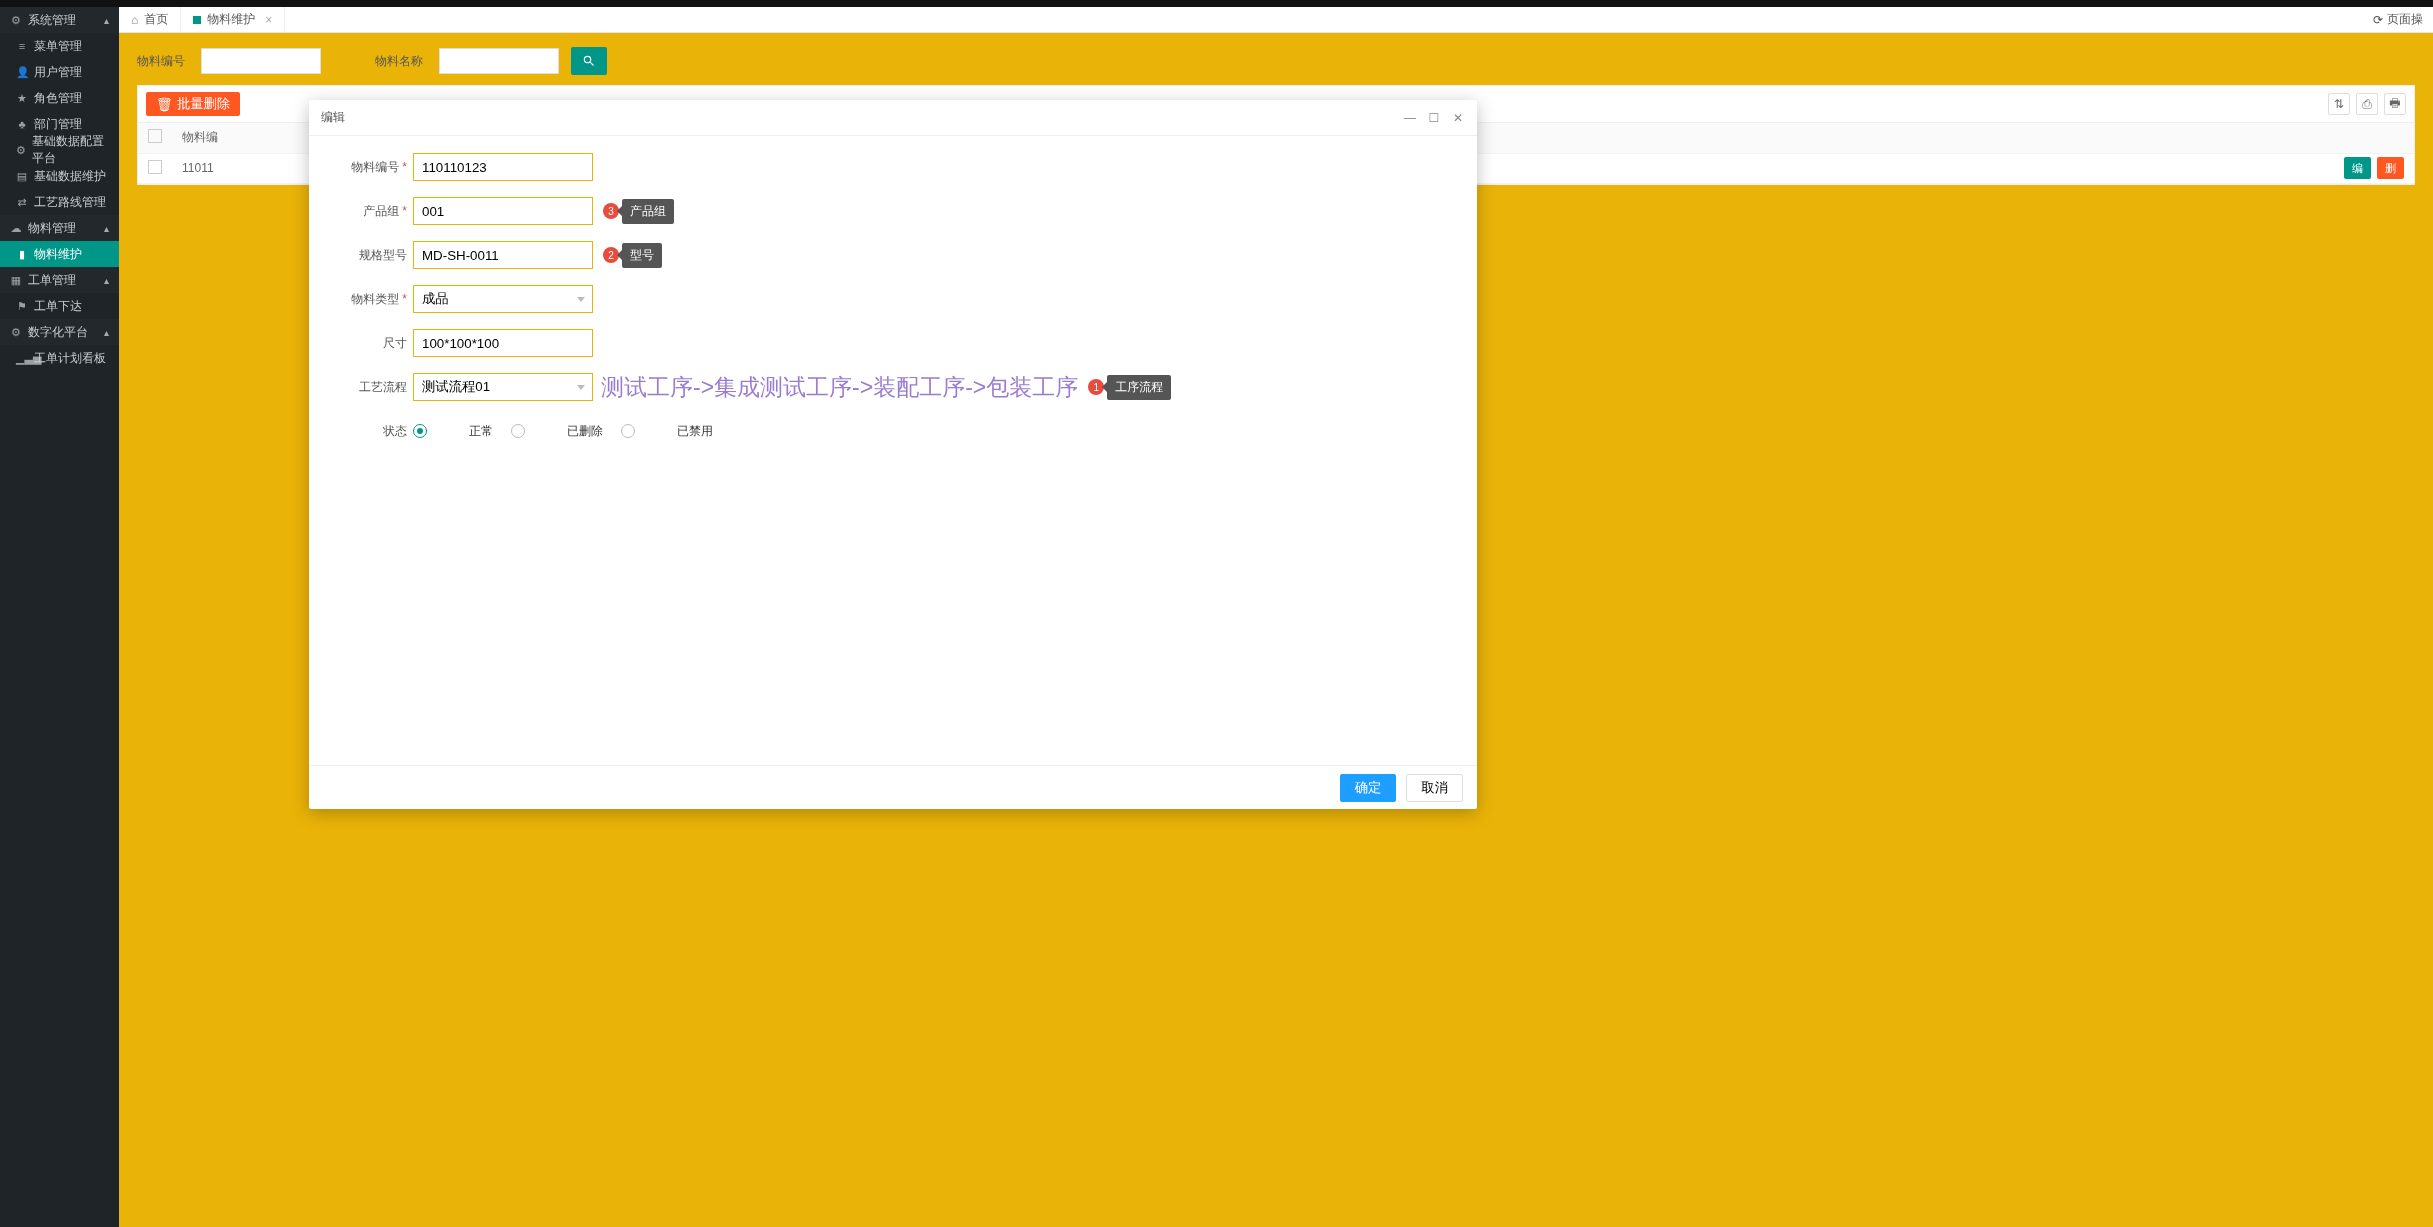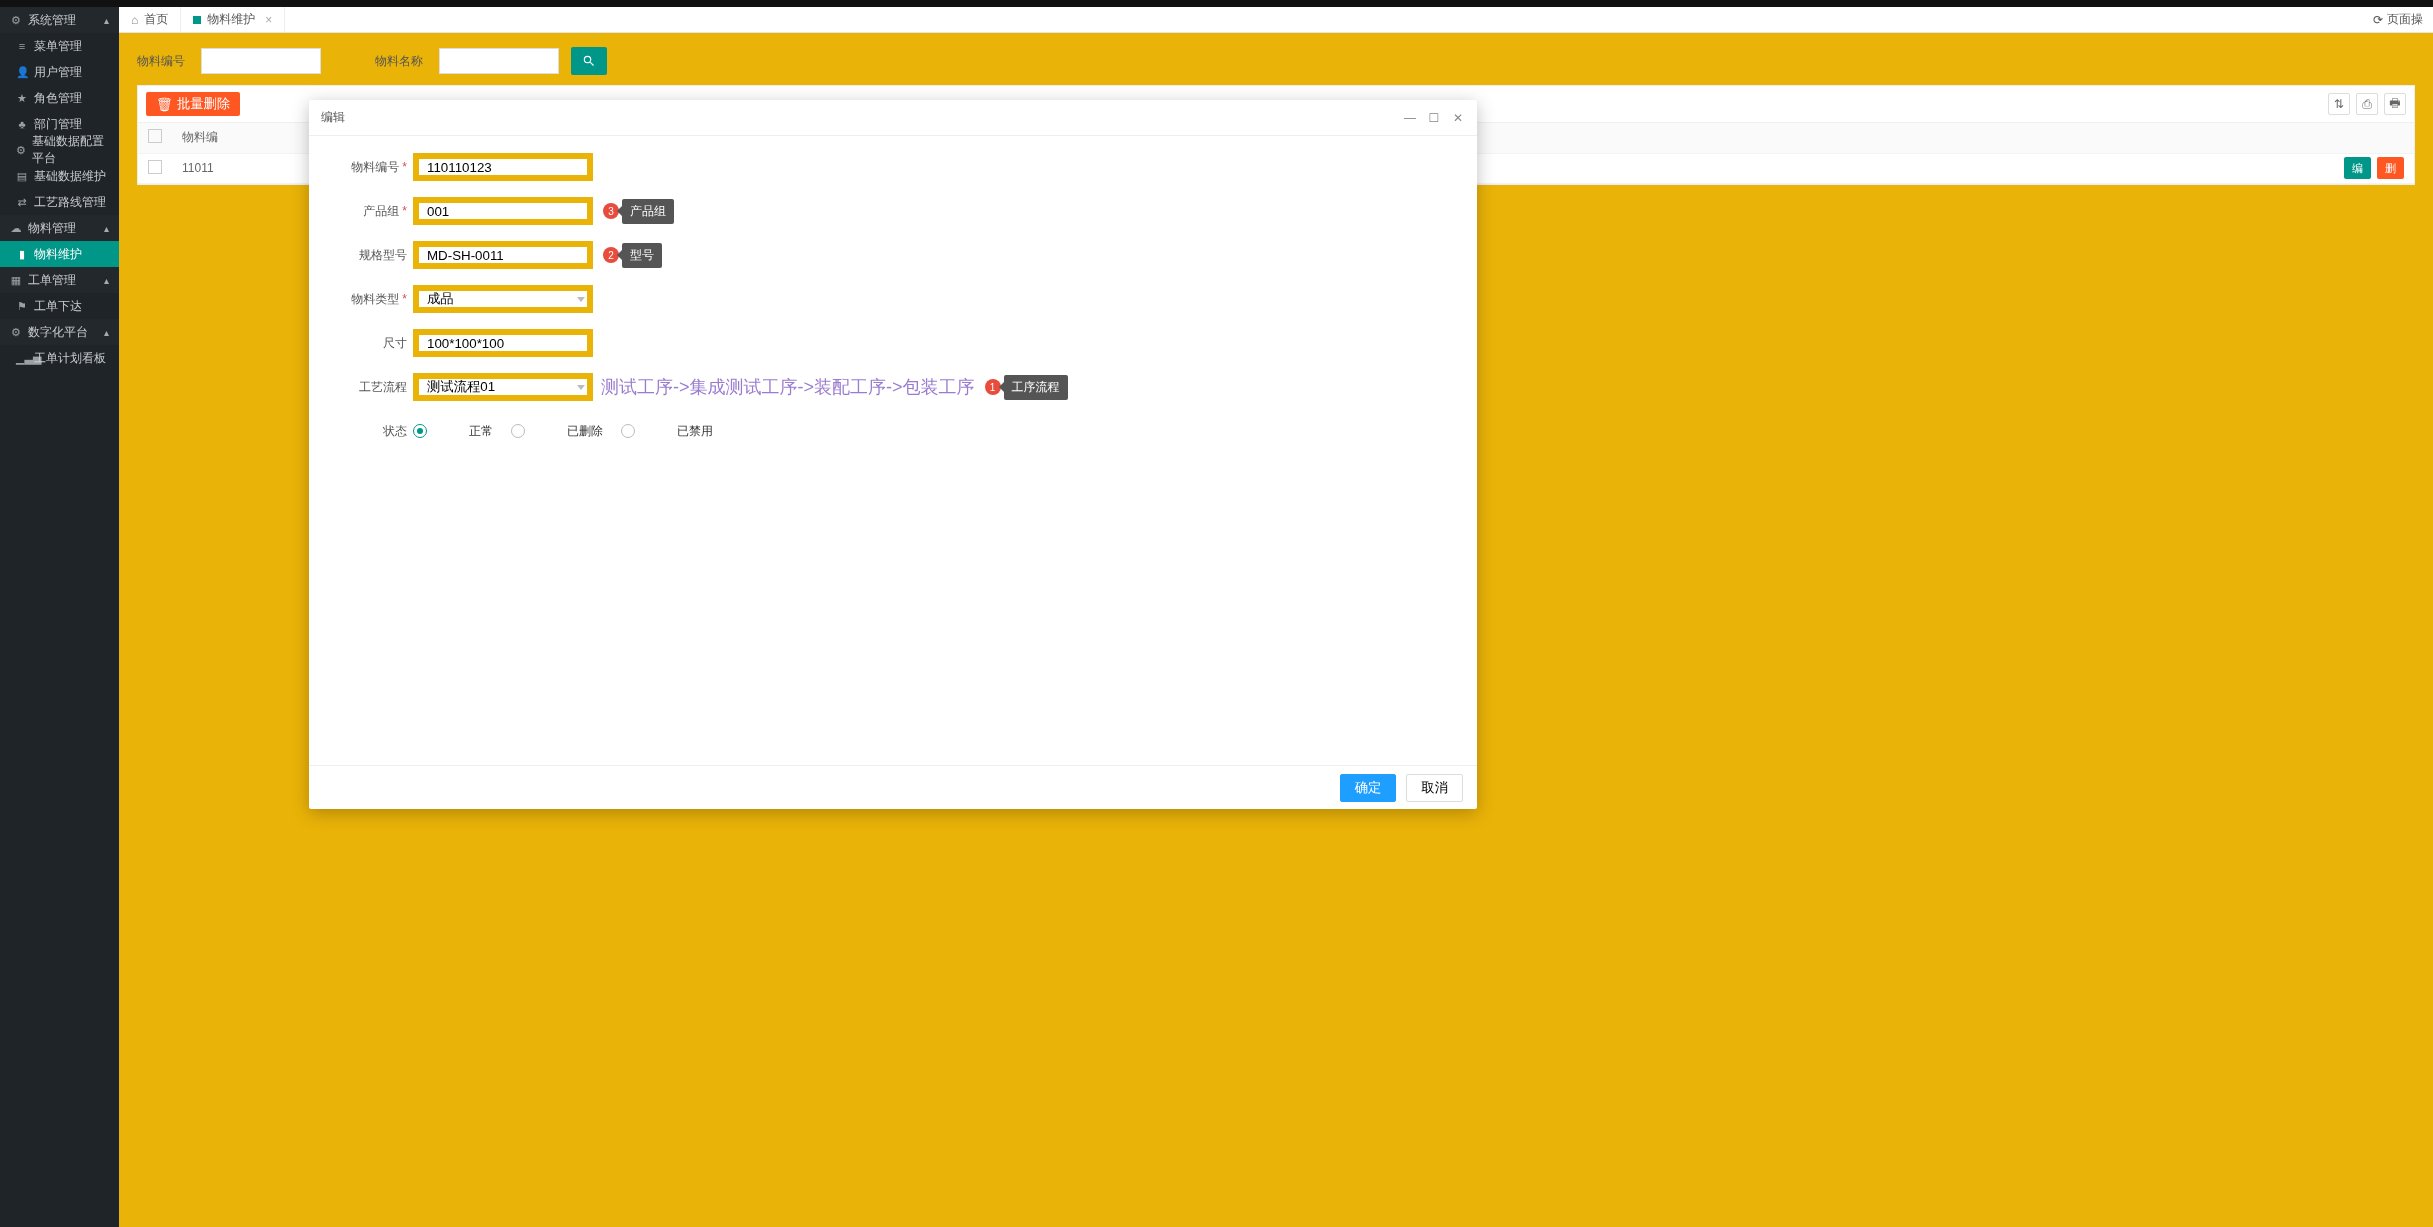--- a/index.html
+++ b/index.html
@@ -47,29 +47,29 @@
   
   .modal { position: absolute; left: 190px; top: 67px; width: 1168px; height: 709px; background: #fff; box-shadow: 0 4px 18px rgba(0,0,0,.25); border-radius: 2px; display: flex; flex-direction: column; }
   .modal-head { height: 36px; display: flex; align-items: center; justify-content: space-between; padding: 0 12px; border-bottom: 1px solid #eee; }
   .modal-title { color: #555; }
   .modal-ops { display: flex; gap: 10px; color: #888; font-size: 12px; }
   .modal-ops span { cursor: pointer; display: inline-flex; width: 14px; height: 14px; align-items: center; justify-content: center; }
   .modal-body { flex: 1; padding: 14px 18px; overflow: auto; }
   .form-row { display: flex; align-items: center; margin-bottom: 10px; height: 34px; }
   .f-label { width: 80px; text-align: right; color: #555; margin-right: 6px; position: relative; }
   .req::after { content: "*"; color: #d9534f; margin-left: 3px; }
-  .f-input, .f-select { width: 180px; height: 28px; border: 6px solid #eab308; padding: 0 8px; background: #fff; }
+  .f-input, .f-select { width: 180px; height: 28px; border: 1px solid #eab308; padding: 0 8px; background: #fff; }
   .f-select-wrap { position: relative; display: inline-block; }
   .f-select-wrap::after { content: ""; position: absolute; right: 8px; top: 12px; width: 0; height: 0; border-left: 4px solid transparent; border-right: 4px solid transparent; border-top: 5px solid #bbb; pointer-events: none; }
   .f-select { appearance: none; padding-right: 20px; }
   .anno { display: inline-flex; align-items: center; margin-left: 10px; position: relative; }
   .anno-num { width: 16px; height: 16px; border-radius: 50%; background: #e74c3c; color: #fff; font-size: 10px; display: inline-flex; align-items: center; justify-content: center; margin-right: 3px; }
   .anno-box { background: #555; color: #fff; padding: 4px 8px; border-radius: 2px; position: relative; }
   .anno-box::before { content: ""; position: absolute; left: -5px; top: 50%; transform: translateY(-50%); border-top: 5px solid transparent; border-bottom: 5px solid transparent; border-right: 5px solid #555; }
-  .flow-text { font-size: 18px; color: #9a7ccf; margin-left: 8px; }
+  .flow-text { font-size: 23px; color: #9a7ccf; margin-left: 8px; }
   .radio-row label { display: inline-flex; align-items: center; margin-right: 18px; cursor: pointer; gap: 36px; }
   .radio { width: 14px; height: 14px; border: 1px solid #bbb; border-radius: 50%; margin-right: 6px; position: relative; display: inline-block; }
   .radio.checked { border-color: #009688; }
   .radio.checked::after { content: ""; position: absolute; left: 3px; top: 3px; width: 6px; height: 6px; background: #009688; border-radius: 50%; }
   .modal-foot { height: 44px; display: flex; align-items: center; justify-content: flex-end; gap: 10px; padding: 0 14px; border-top: 1px solid #eee; }
   .btn { height: 28px; padding: 0 14px; border: 1px solid #ddd; background: #fff; border-radius: 2px; cursor: pointer; }
   .btn.primary { background: #1e9fff; border-color: #1e9fff; color: #fff; }
 </style>
 </head>
 <body>

